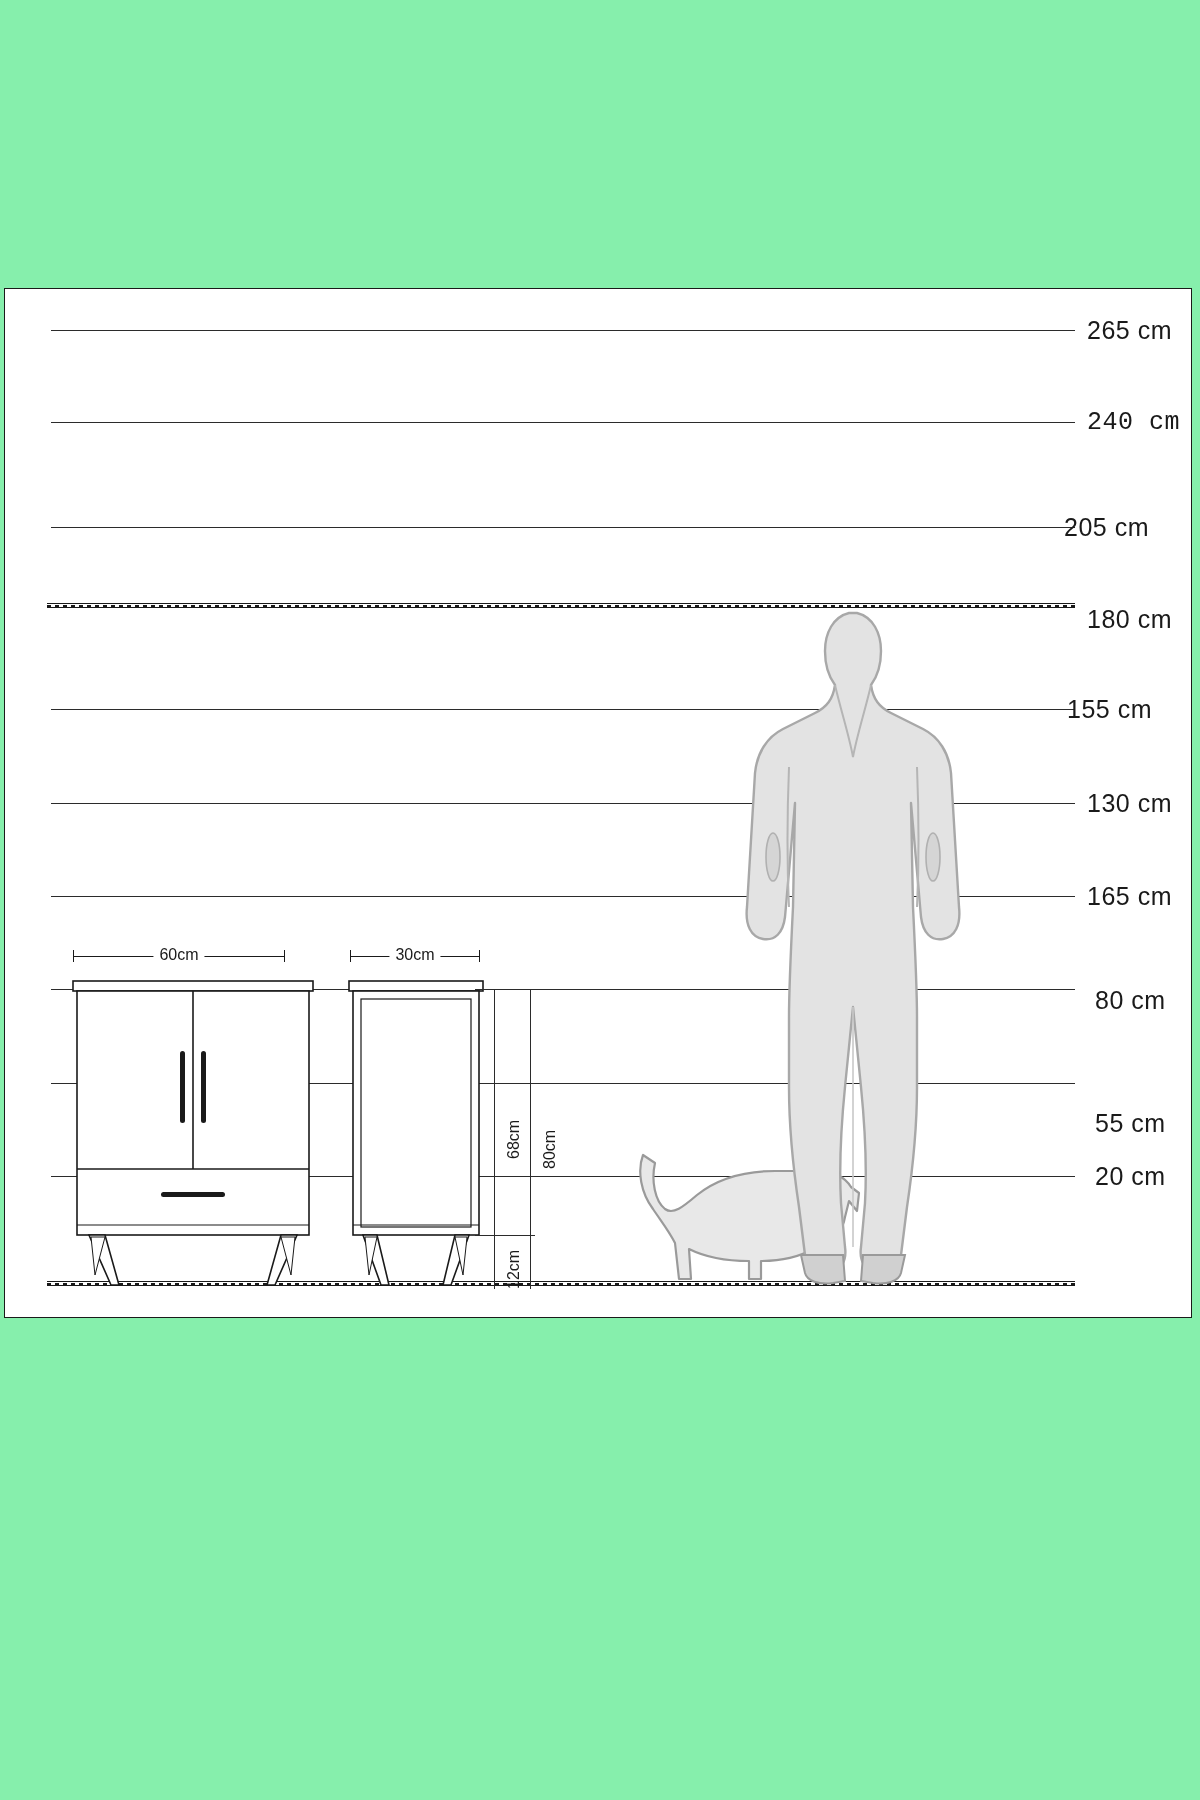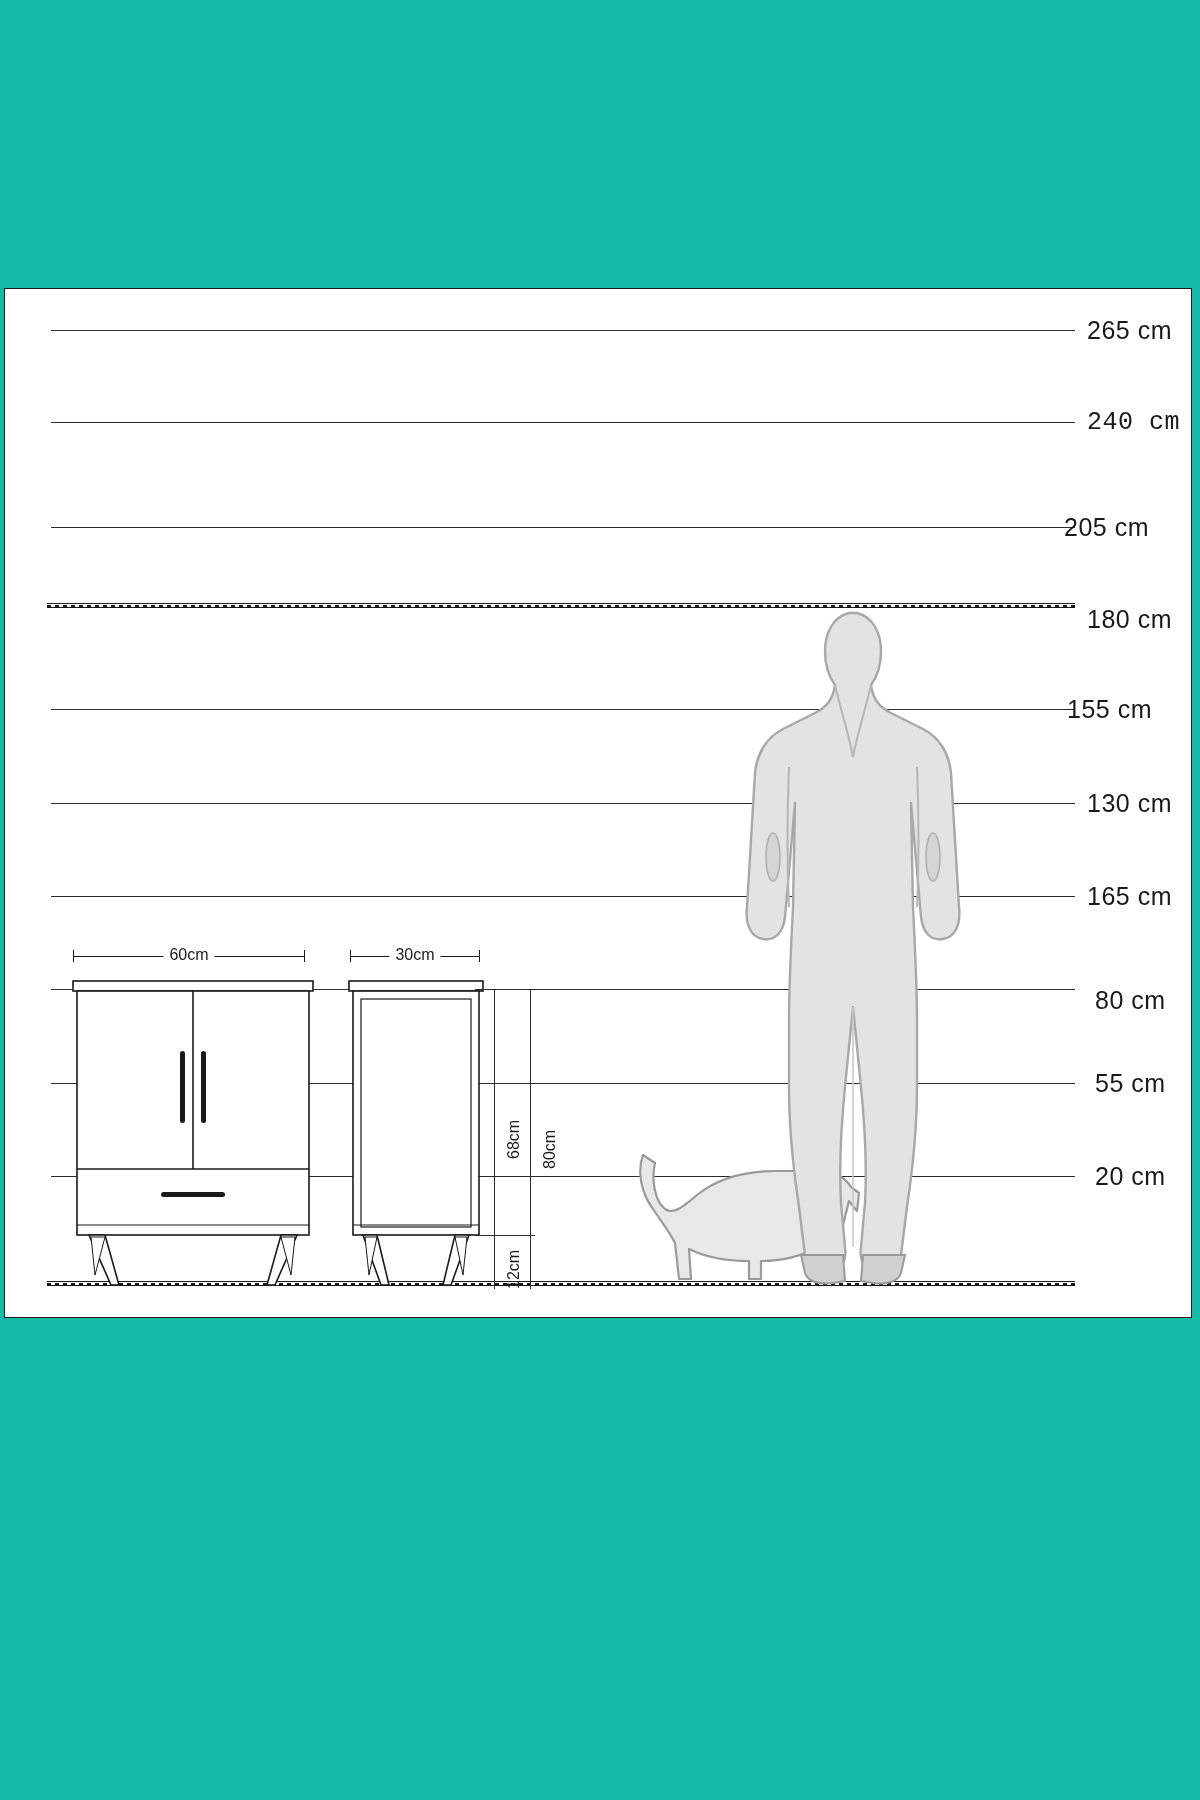--- a/index.html
+++ b/index.html
@@ -12,21 +12,21 @@
     height: 1800px;
     font-family: "Liberation Sans", sans-serif;
     position: relative;
     overflow: hidden;
   }
   #stage {
     position: absolute;
     left: 0; top: 0;
     width: 1200px;
     height: 1800px;
-    background: #14b8a6;
+    background: #86efac;
   }
   
   .frame {
     position: absolute;
     left: 4px;
     top: 288px;
     width: 1188px;
     height: 1030px;
     border: 1px solid #1a1a1a;
     box-sizing: border-box;
@@ -141,28 +141,28 @@
       <div class="scale-line" style="left:46px; top:514px; width:1024px;"></div>
       <div class="scale-label" style="left:1082px; top:500px;">130 cm</div>
 
       <div class="scale-line" style="left:46px; top:607px; width:1024px;"></div>
       <div class="scale-label" style="left:1082px; top:593px;">165 cm</div>
 
       <div class="scale-line" style="left:46px; top:700px; width:1024px;"></div>
       <div class="scale-label" style="left:1090px; top:686px;margin-top:11px;">80 cm</div>
 
       <div class="scale-line" style="left:46px; top:794px; width:1024px;"></div>
-      <div class="scale-label" style="left:1090px; top:780px;">55 cm</div>
+      <div class="scale-label" style="left:1090px; top:820px;">55 cm</div>
 
       <div class="scale-line" style="left:46px; top:887px; width:1024px;"></div>
       <div class="scale-label" style="left:1090px; top:873px;">20 cm</div>
 
       <div class="dashline" style="left:42px; top:992px; width:1028px;"></div>
 
-      <div class="dim-h" style="left:68px; top:661px; width:232px;">
+      <div class="dim-h" style="left:68px; top:661px; width:212px;">
         <div class="bar"></div>
         <div class="cap left"></div>
         <div class="cap right"></div>
         <div class="txt">60cm</div>
       </div>
 
       <div class="dim-h" style="left:345px; top:661px; width:130px;text-align:right;">
         <div class="bar"></div>
         <div class="cap left"></div>
         <div class="cap right"></div>

